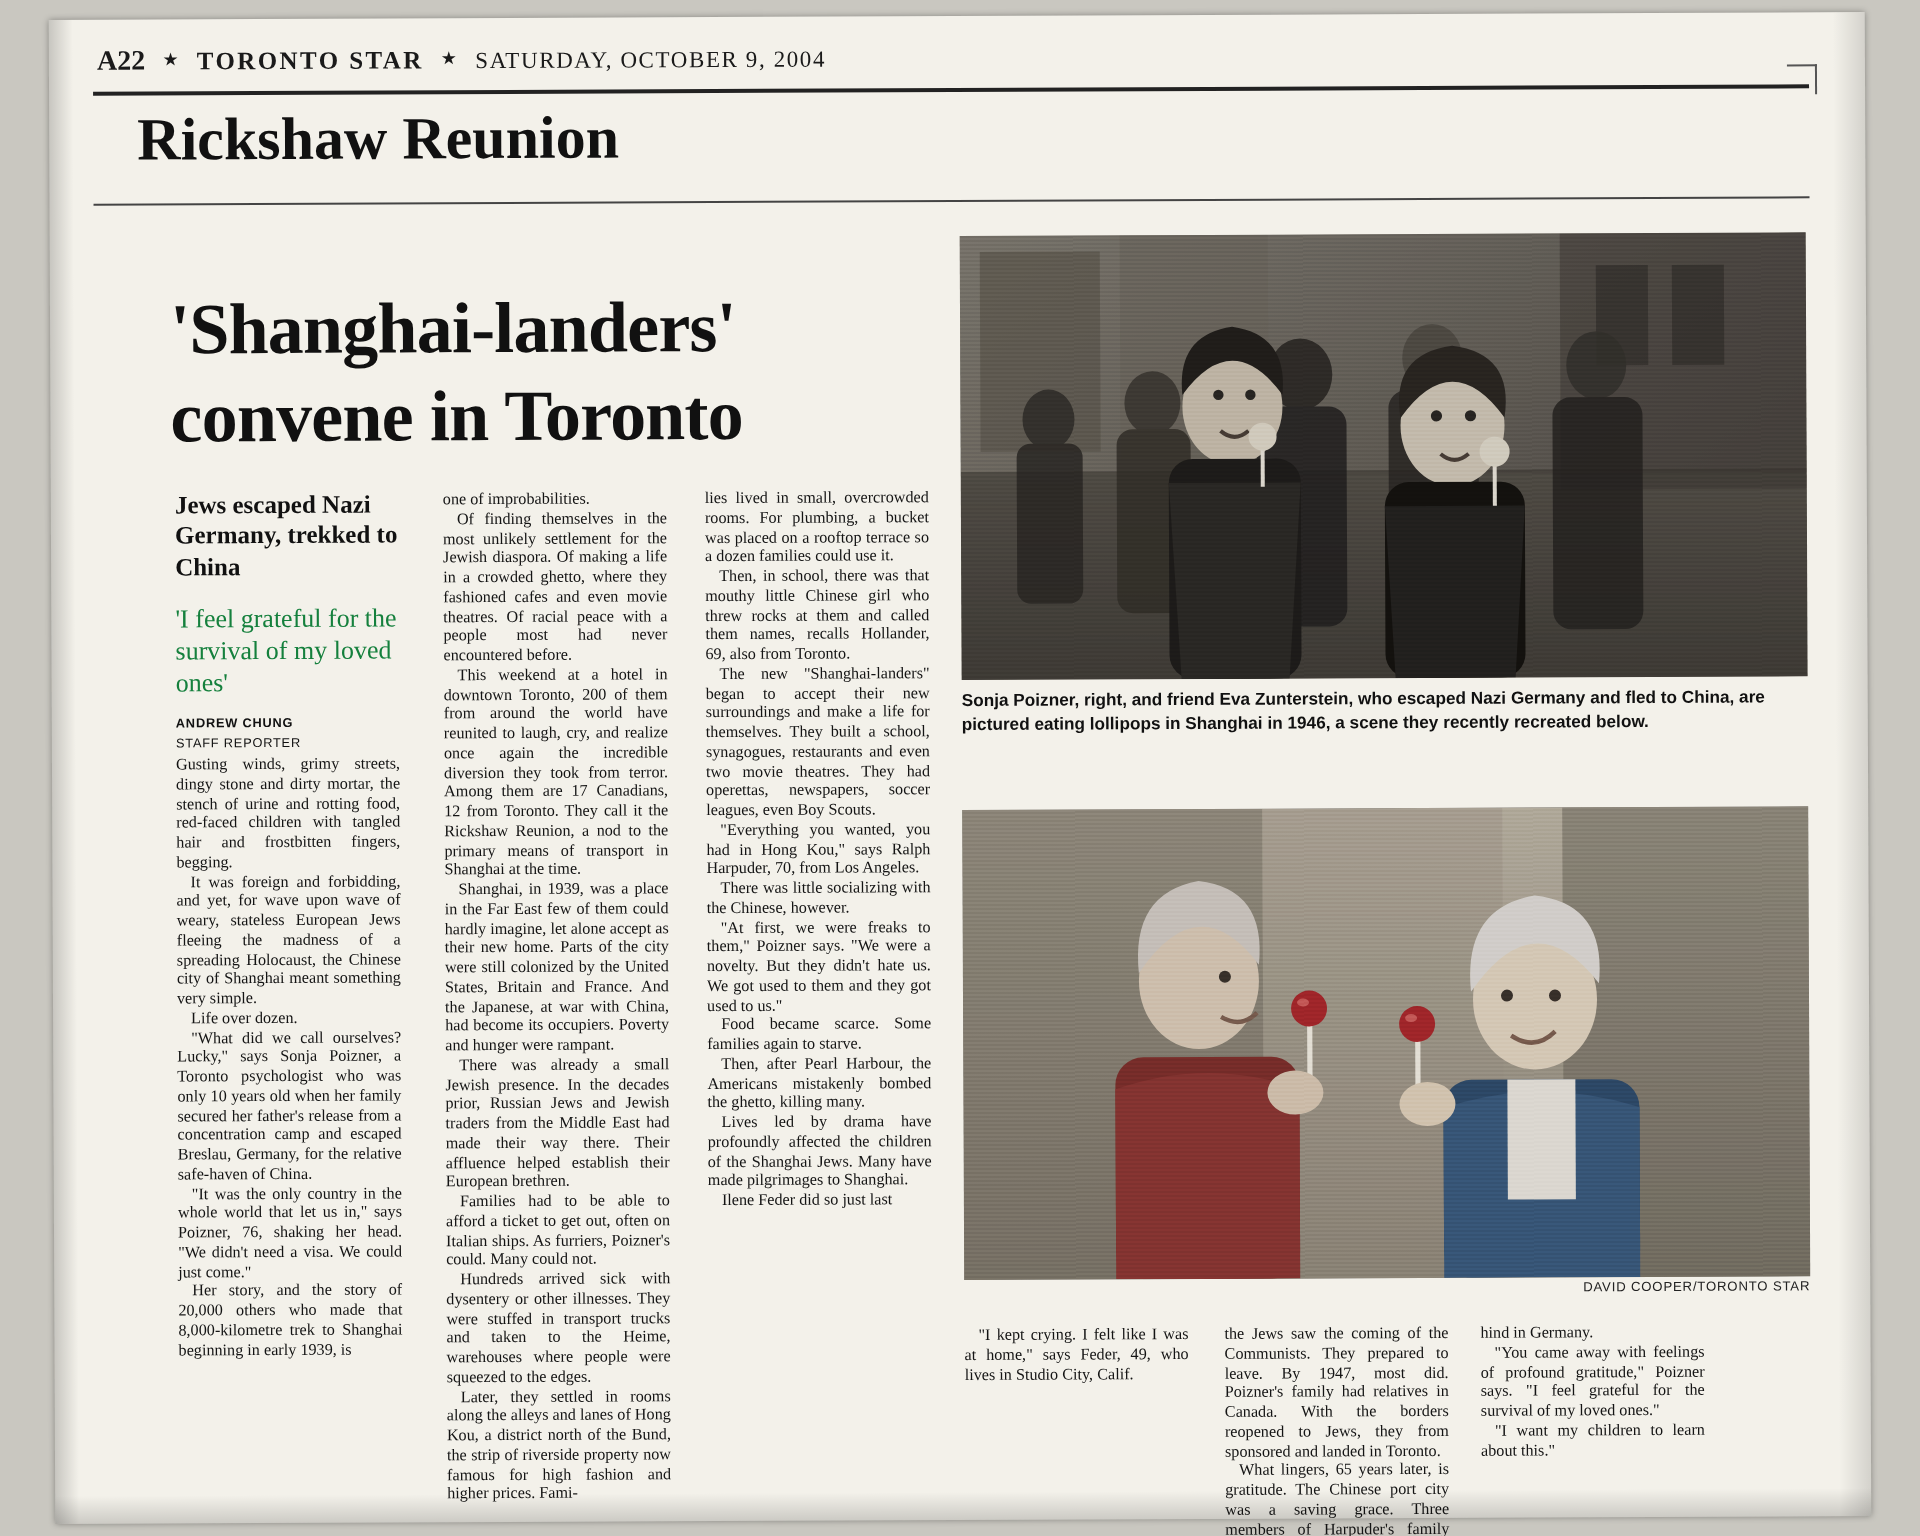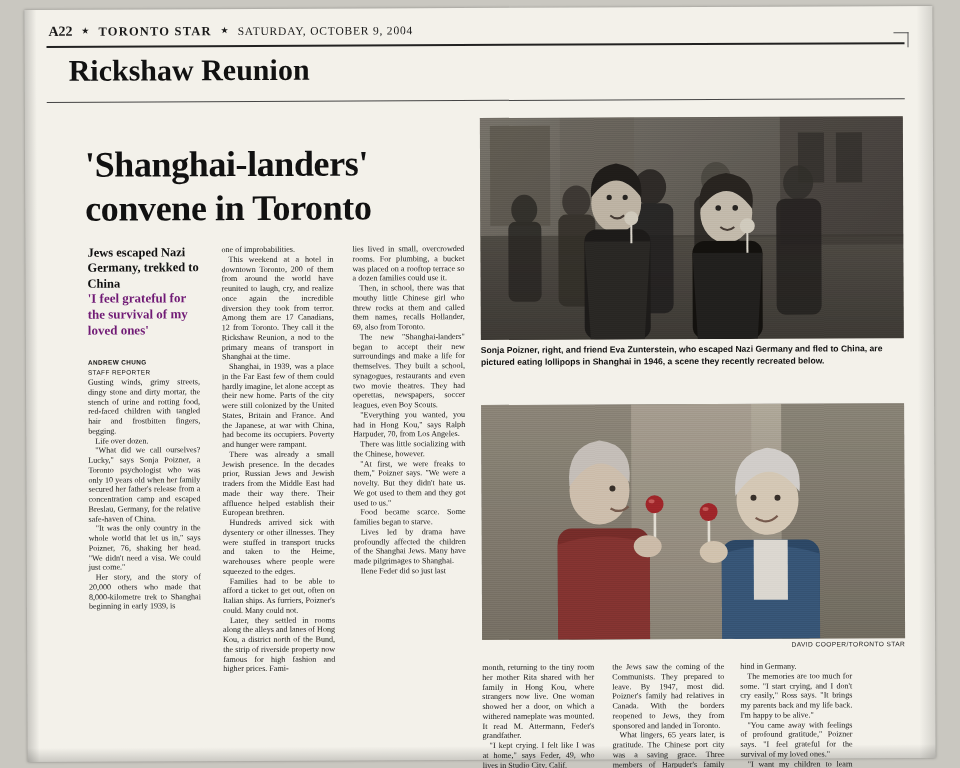--- a/index.html
+++ b/index.html
@@ -174,27 +174,26 @@
     width: 112px;
     font-family: Liberation Serif, serif;
     font-size: 12.5px;
     line-height: 1.22;
     font-weight: bold;
     color: #111;
   }
   .subdeck {
     position: absolute;
     left: 62px;
-    top: 281px;
+    top: 292px;
     width: 112px;
     font-family: "Liberation Serif", serif;
     font-size: 13px;
     line-height: 1.24;
-    color: #701a75;
-    font-weight: bold;
+    color: #15803d;
   }
   .byline {
     position: absolute;
     left: 62px;
     top: 348px;
     width: 112px;
     font-family: "Liberation Sans", sans-serif;
     font-size: 6.4px;
     line-height: 1.5;
     letter-spacing: 0.4px;
@@ -388,56 +387,57 @@
 
       <div class="deck">Jews escaped Nazi Germany, trekked to China</div>
       <div class="subdeck">'I feel grateful for the survival of my loved ones'</div>
       <div class="byline">
         <div class="name">ANDREW CHUNG</div>
         <div>STAFF REPORTER</div>
       </div>
 
       <div class="col" id="col1">
           <p class="noindent">Gusting winds, grimy streets, dingy stone and dirty mortar, the stench of urine and rotting food, red-faced children with tangled hair and frostbitten fingers, begging.</p>
+          <p>It was foreign and forbidding, and yet, for wave upon wave of weary, stateless European Jews fleeing the madness of a spreading Holocaust, the Chinese city of Shanghai meant something very simple.</p>
           <p>Life over dozen.</p>
           <p>"What did we call ourselves? Lucky," says Sonja Poizner, a Toronto psychologist who was only 10 years old when her family secured her father's release from a concentration camp and escaped Breslau, Germany, for the relative safe-haven of China.</p>
           <p>"It was the only country in the whole world that let us in," says Poizner, 76, shaking her head. "We didn't need a visa. We could just come."</p>
           <p>Her story, and the story of 20,000 others who made that 8,000-kilometre trek to Shanghai beginning in early 1939, is</p>
         </div>
       <div class="col" id="col2">
           <p class="noindent">one of improbabilities.</p>
+          <p>Of finding themselves in the most unlikely settlement for the Jewish diaspora. Of making a life in a crowded ghetto, where they fashioned cafes and even movie theatres. Of racial peace with a people most had never encountered before.</p>
           <p>This weekend at a hotel in downtown Toronto, 200 of them from around the world have reunited to laugh, cry, and realize once again the incredible diversion they took from terror. Among them are 17 Canadians, 12 from Toronto. They call it the Rickshaw Reunion, a nod to the primary means of transport in Shanghai at the time.</p>
           <p>Shanghai, in 1939, was a place in the Far East few of them could hardly imagine, let alone accept as their new home. Parts of the city were still colonized by the United States, Britain and France. And the Japanese, at war with China, had become its occupiers. Poverty and hunger were rampant.</p>
           <p>There was already a small Jewish presence. In the decades prior, Russian Jews and Jewish traders from the Middle East had made their way there. Their affluence helped establish their European brethren.</p>
+          <p>Families had to be able to afford a ticket to get out, often on Italian ships. As furriers, Poizner's could. Many could not.</p>
           <p>Hundreds arrived sick with dysentery or other illnesses. They were stuffed in transport trucks and taken to the Heime, warehouses where people were squeezed to the edges.</p>
-          <p>Families had to be able to afford a ticket to get out, often on Italian ships. As furriers, Poizner's could. Many could not.</p>
           <p>Later, they settled in rooms along the alleys and lanes of Hong Kou, a district north of the Bund, the strip of riverside property now famous for high fashion and higher prices. Fami-</p>
         </div>
       <div class="col" id="col3">
           <p class="noindent">lies lived in small, overcrowded rooms. For plumbing, a bucket was placed on a rooftop terrace so a dozen families could use it.</p>
           <p>Then, in school, there was that mouthy little Chinese girl who threw rocks at them and called them names, recalls Hollander, 69, also from Toronto.</p>
           <p>The new "Shanghai-landers" began to accept their new surroundings and make a life for themselves. They built a school, synagogues, restaurants and even two movie theatres. They had operettas, newspapers, soccer leagues, even Boy Scouts.</p>
           <p>"Everything you wanted, you had in Hong Kou," says Ralph Harpuder, 70, from Los Angeles.</p>
           <p>There was little socializing with the Chinese, however.</p>
           <p>"At first, we were freaks to them," Poizner says. "We were a novelty. But they didn't hate us. We got used to them and they got used to us."</p>
-          <p>Food became scarce. Some families began to starve.</p>
+          <p>Food became scarce. Some families again to starve.</p>
+          <p>Then, after Pearl Harbour, the Americans mistakenly bombed the ghetto, killing many.</p>
           <p>Lives led by drama have profoundly affected the children of the Shanghai Jews. Many have made pilgrimages to Shanghai.</p>
           <p>Ilene Feder did so just last</p>
         </div>
       <div class="col" id="col4">
-          <p class="noindent">month, returning to the tiny room her mother Rita shared with her family in Hong Kou, where strangers now live. One woman showed her a door, on which a withered nameplate was mounted. It read M. Attermann, Feder's grandfather.</p>
           <p>"I kept crying. I felt like I was at home," says Feder, 49, who lives in Studio City, Calif.</p>
         </div>
       <div class="col" id="col5">
           <p class="noindent">the Jews saw the coming of the Communists. They prepared to leave. By 1947, most did. Poizner's family had relatives in Canada. With the borders reopened to Jews, they from sponsored and landed in Toronto.</p>
           <p>What lingers, 65 years later, is gratitude. The Chinese port city was a saving grace. Three members of Harpuder's family were gassed because they stayed be-</p>
         </div>
       <div class="col" id="col6">
           <p class="noindent">hind in Germany.</p>
-          <p>The memories are too much for some. "I start crying, and I don't cry easily," Ross says. "It brings my parents back and my life back. I'm happy to be alive."</p>
           <p>"You came away with feelings of profound gratitude," Poizner says. "I feel grateful for the survival of my loved ones."</p>
           <p>"I want my children to learn about this."</p>
         </div>
 
       <div class="edge-shadow-l"></div>
       <div class="edge-shadow-r"></div>
       <div class="edge-shadow-b"></div>
     </div>
   </div>
 </div>

